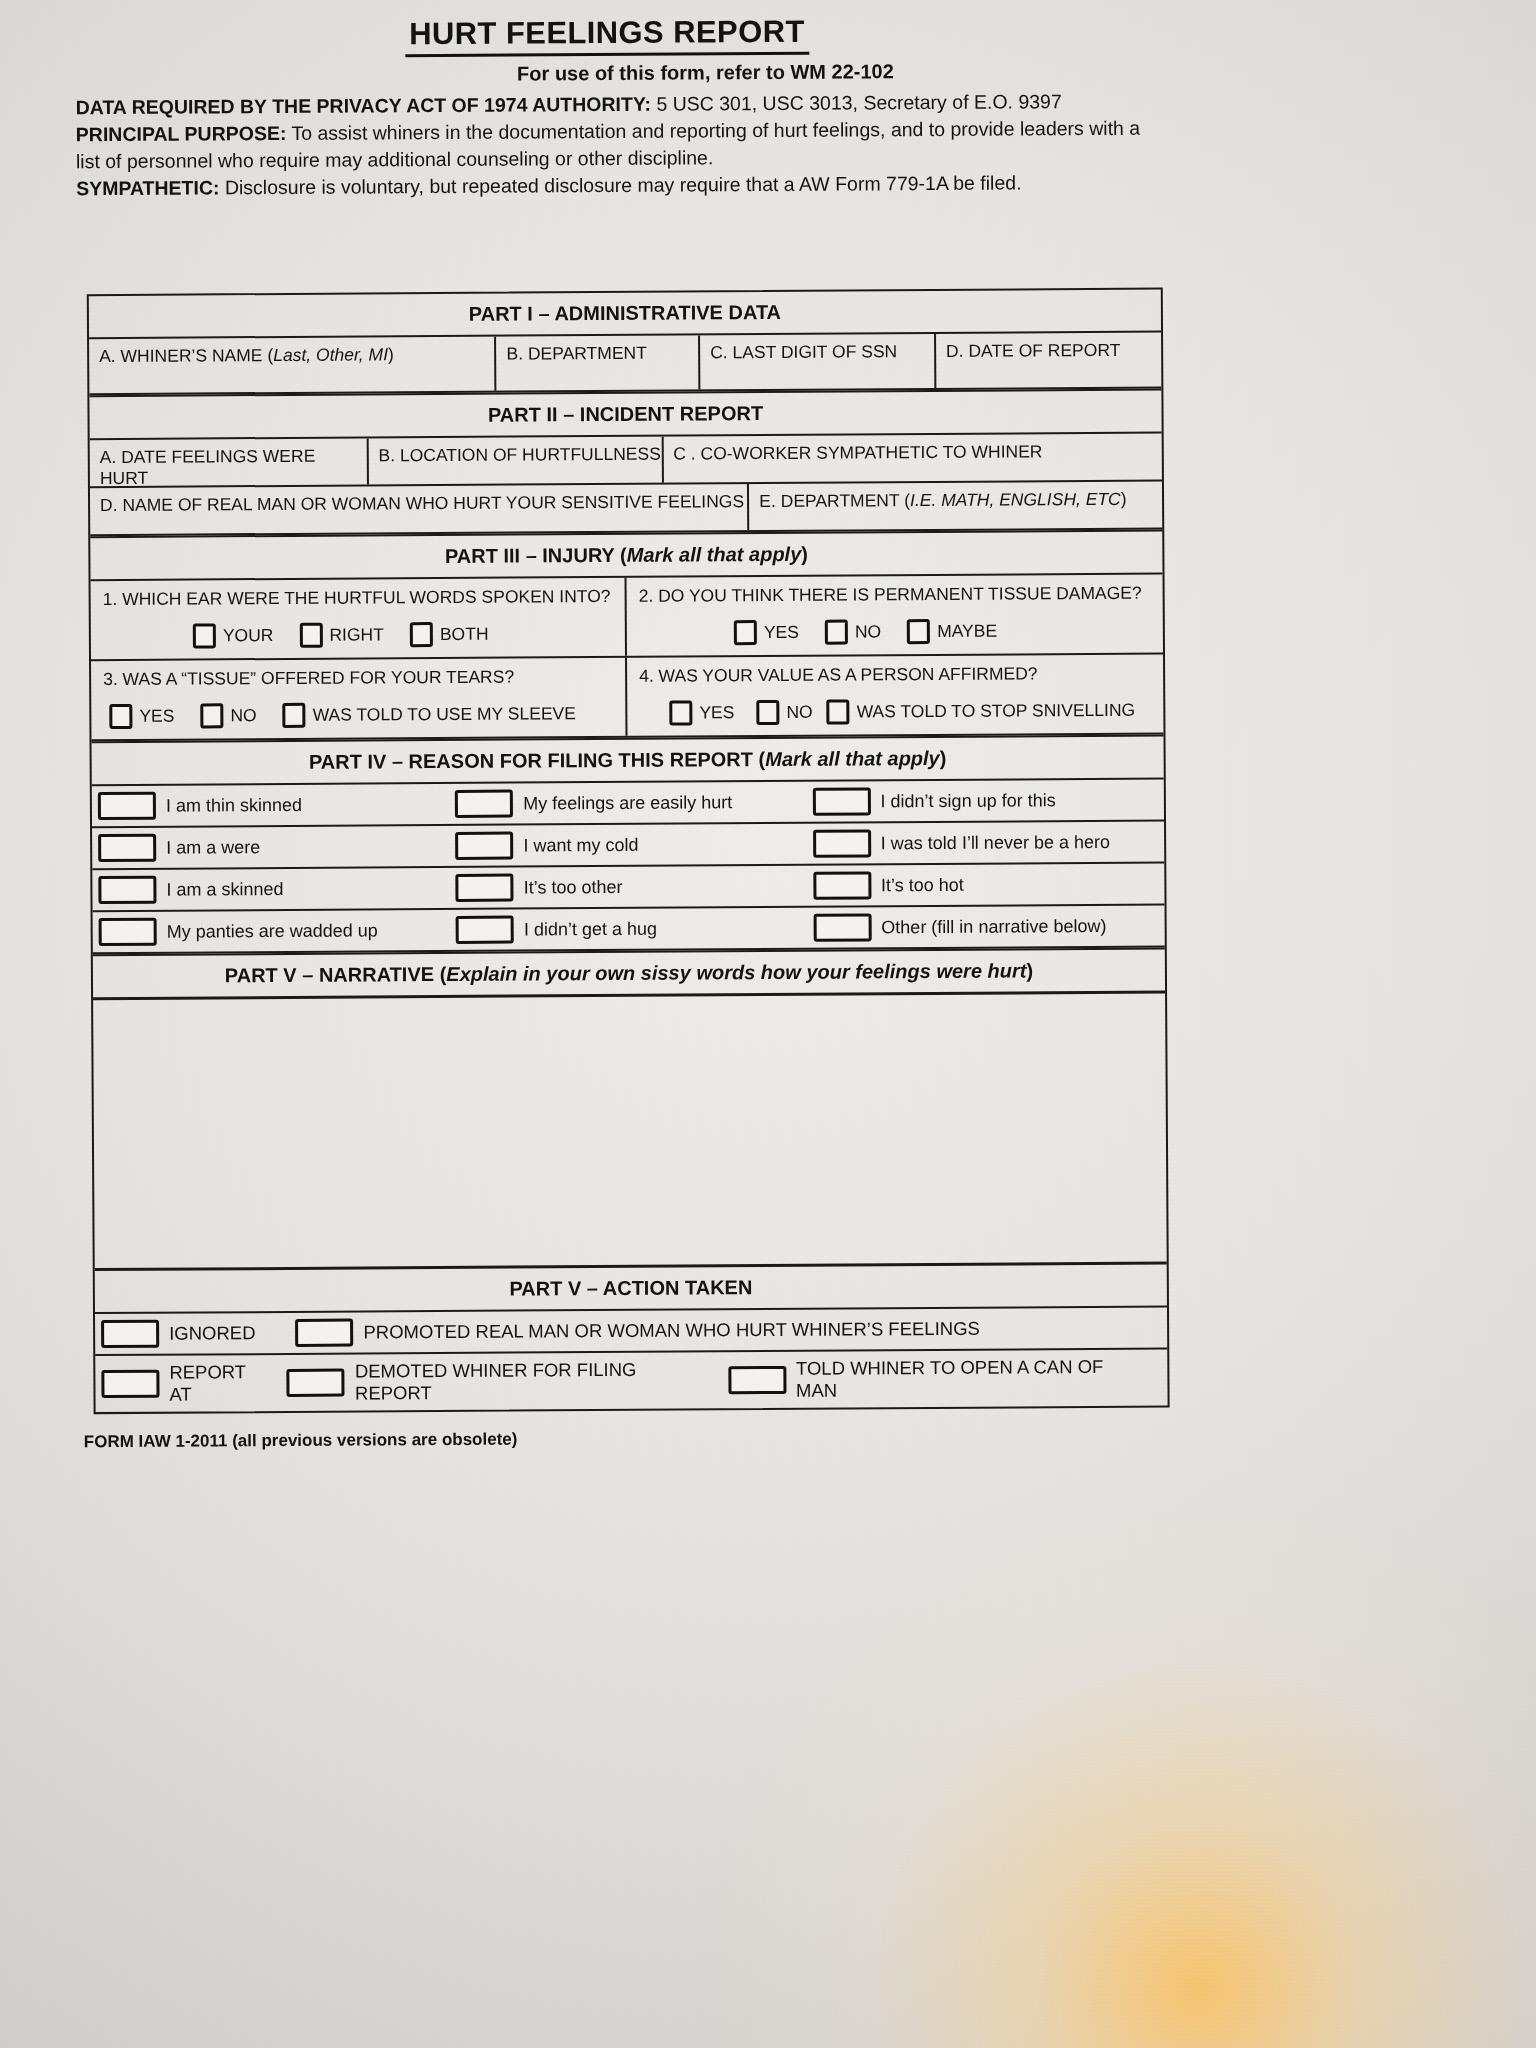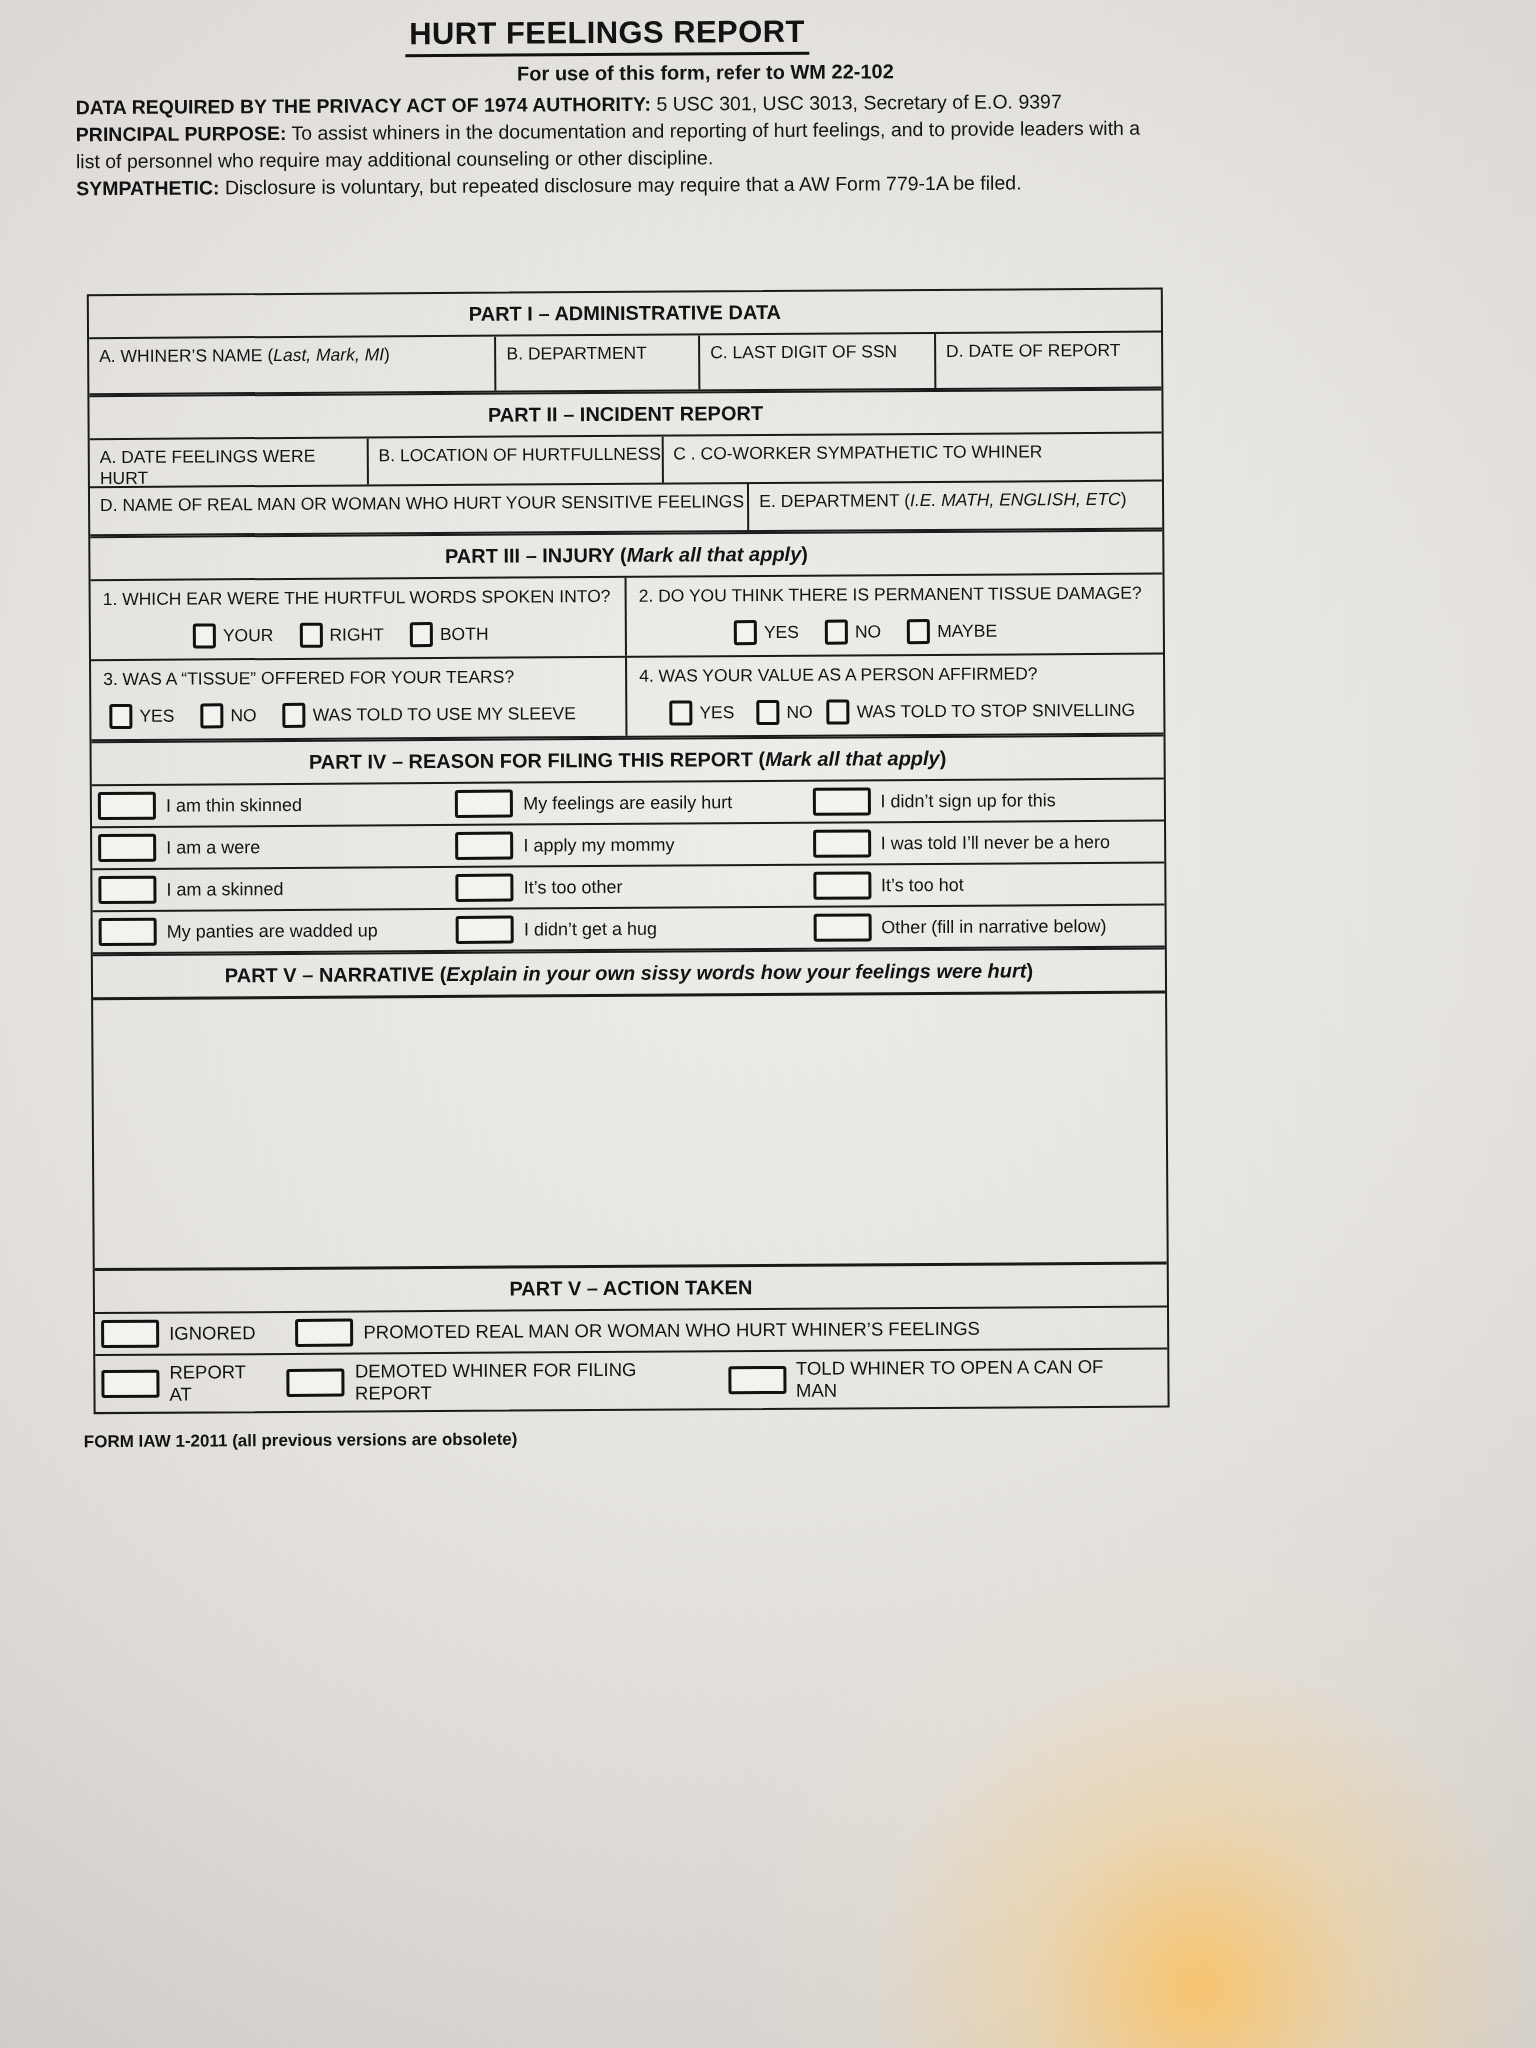--- a/index.html
+++ b/index.html
@@ -118,21 +118,21 @@
       <span class="lead">PRINCIPAL PURPOSE:</span><span> To assist whiners in the documentation and reporting of hurt feelings, and to provide leaders with a list of personnel who require may additional counseling or other discipline.</span><br>
       <span class="lead">SYMPATHETIC:</span><span> Disclosure is voluntary, but repeated disclosure may require that a AW Form 779-1A be filed.</span>
     </div>
   </div>
 
   <div id="form" class="ink">
 
     <div class="band">PART I – ADMINISTRATIVE DATA</div>
     <div class="row">
       <div class="cell fill" style="width:38%">
-        <span>A. WHINER’S NAME (</span><i>Last, Mark, MI</i><span>)</span>
+        <span>A. WHINER’S NAME (</span><i>Last, Other, MI</i><span>)</span>
       </div>
       <div class="cell fill" style="width:19%">
         <span>B. DEPARTMENT</span>
       </div>
       <div class="cell fill" style="width:22%">
         <span>C. LAST DIGIT OF SSN</span>
       </div>
       <div class="cell fill" style="width:21%">
         <span>D. DATE OF REPORT</span>
       </div>
@@ -255,21 +255,21 @@
           <span>I didn’t sign up for this</span>
         </div>
     </div>
     <div class="reason-row">
       <div class="reason">
           <span class="cb-wide"></span>
           <span>I am a were</span>
         </div>
       <div class="reason">
           <span class="cb-wide"></span>
-          <span>I apply my mommy</span>
+          <span>I want my cold</span>
         </div>
       <div class="reason">
           <span class="cb-wide"></span>
           <span>I was told I’ll never be a hero</span>
         </div>
     </div>
     <div class="reason-row">
       <div class="reason">
           <span class="cb-wide"></span>
           <span>I am a skinned</span>

